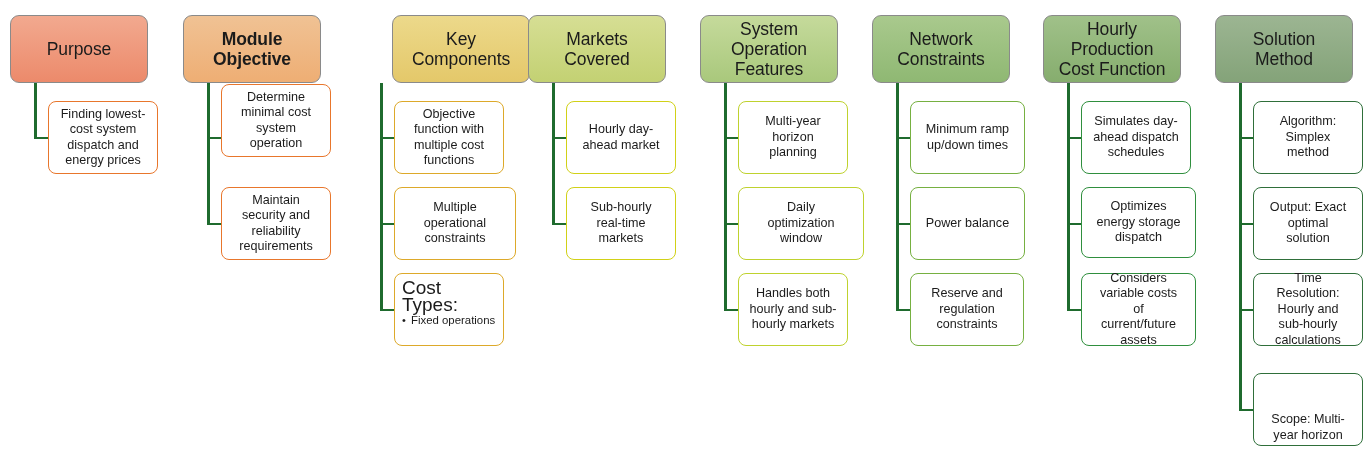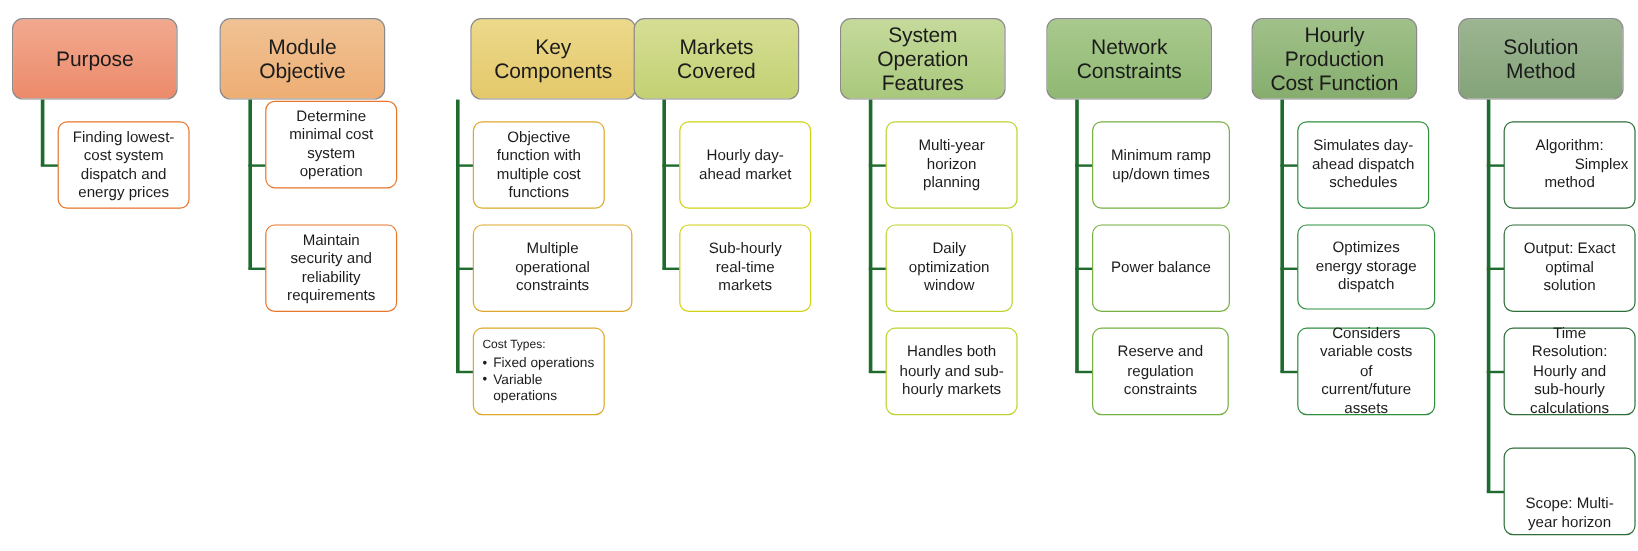--- a/index.html
+++ b/index.html
@@ -68,21 +68,21 @@
   .child .txt{display:block;width:100%;}
 
   
   .child.listnode{
     align-items:flex-start;
     text-align:left;
     padding:5px 6px 5px 7px;
   }
   .listnode .lhead{
     display:block;
-    font-size:10px;
+    font-size:19px;
     line-height:17px;
     margin-bottom:1px;
   }
   .listnode ul{
     margin:0;padding:0;list-style:none;
   }
   .listnode li{
     font-size:11.4px;
     line-height:13.6px;
     padding-left:9px;
@@ -119,21 +119,21 @@
       <div class="child" style="top: 101px; height: 73px; width: 110px; border-color: rgb(232, 118, 44);">
         <div class="txt">
           <span style="display: block;">Finding lowest-</span>
           <span style="display: block;">cost system</span>
           <span style="display: block;">dispatch and</span>
           <span style="display: block;">energy prices</span>
         </div>
       </div>
     </div>
     <div class="column" style="left: 183px;">
-      <div class="hdr" style="background: linear-gradient(rgb(240, 194, 148) 0%, rgb(238, 174, 116) 100%); border-color: rgb(138, 138, 138);">
+      <div class="hdr" style="background: linear-gradient(rgb(240, 194, 148) 0%, rgb(238, 174, 116) 100%); border-color: rgb(138, 138, 138); font-weight: bold;">
         <div>
           <span>Module</span>
           <span>Objective</span>
         </div>
       </div>
       <div class="trunk" style="top: 83px; height: 140.5px;"></div>
       <div class="stub" style="top: 136.5px;"></div>
       <div class="child" style="top: 84px; height: 73px; width: 110px; border-color: rgb(232, 118, 44);">
         <div class="txt">
           <span style="display: block;">Determine</span>
@@ -163,34 +163,33 @@
       <div class="stub" style="top: 136.5px;"></div>
       <div class="child" style="top: 101px; height: 73px; width: 110px; border-color: rgb(221, 169, 42);">
         <div class="txt">
           <span style="display: block;">Objective</span>
           <span style="display: block;">function with</span>
           <span style="display: block;">multiple cost</span>
           <span style="display: block;">functions</span>
         </div>
       </div>
       <div class="stub" style="top: 222.5px;"></div>
-      <div class="child" style="top: 187px; height: 73px; width: 133px; border-color: rgb(221, 169, 42);">
+      <div class="child" style="top: 187px; height: 73px; width: 122px; border-color: rgb(221, 169, 42);">
         <div class="txt">
           <span style="display: block;">Multiple</span>
           <span style="display: block;">operational</span>
           <span style="display: block;">constraints</span>
         </div>
       </div>
       <div class="stub" style="top: 308.5px;"></div>
       <div class="child listnode" style="top: 273px; height: 73px; width: 110px; border-color: rgb(221, 169, 42);">
         <div>
           <span class="lhead">Cost Types:</span>
           <ul>
             <li>Fixed operations</li>
-            <li>Variable operations</li>
           </ul>
         </div>
       </div>
     </div>
     <div class="column" style="left: 528px;">
       <div class="hdr" style="background: linear-gradient(rgb(214, 222, 148) 0%, rgb(195, 209, 115) 100%); border-color: rgb(138, 138, 138);">
         <div>
           <span>Markets</span>
           <span>Covered</span>
         </div>
@@ -223,21 +222,21 @@
       <div class="trunk" style="top: 83px; height: 226.5px;"></div>
       <div class="stub" style="top: 136.5px;"></div>
       <div class="child" style="top: 101px; height: 73px; width: 110px; border-color: rgb(191, 210, 46);">
         <div class="txt">
           <span style="display: block;">Multi-year</span>
           <span style="display: block;">horizon</span>
           <span style="display: block;">planning</span>
         </div>
       </div>
       <div class="stub" style="top: 222.5px;"></div>
-      <div class="child" style="top: 187px; height: 73px; width: 106px; border-color: rgb(191, 210, 46);">
+      <div class="child" style="top: 187px; height: 73px; width: 126px; border-color: rgb(191, 210, 46);">
         <div class="txt">
           <span style="display: block;">Daily</span>
           <span style="display: block;">optimization</span>
           <span style="display: block;">window</span>
         </div>
       </div>
       <div class="stub" style="top: 308.5px;"></div>
       <div class="child" style="top: 273px; height: 73px; width: 110px; border-color: rgb(191, 210, 46);">
         <div class="txt">
           <span style="display: block;">Handles both</span>
@@ -317,21 +316,21 @@
         <div>
           <span>Solution</span>
           <span>Method</span>
         </div>
       </div>
       <div class="trunk" style="top: 83px; height: 326.5px;"></div>
       <div class="stub" style="top: 136.5px;"></div>
       <div class="child" style="top: 101px; height: 73px; width: 110px; border-color: rgb(47, 111, 58);">
         <div class="txt">
           <span style="display: block;">Algorithm:</span>
-          <span style="display: block; text-align: right;">Simplex</span>
+          <span style="display: block;">Simplex</span>
           <span style="display: block;">method</span>
         </div>
       </div>
       <div class="stub" style="top: 222.5px;"></div>
       <div class="child" style="top: 187px; height: 73px; width: 110px; border-color: rgb(47, 111, 58);">
         <div class="txt">
           <span style="display: block;">Output: Exact</span>
           <span style="display: block;">optimal</span>
           <span style="display: block;">solution</span>
         </div>

